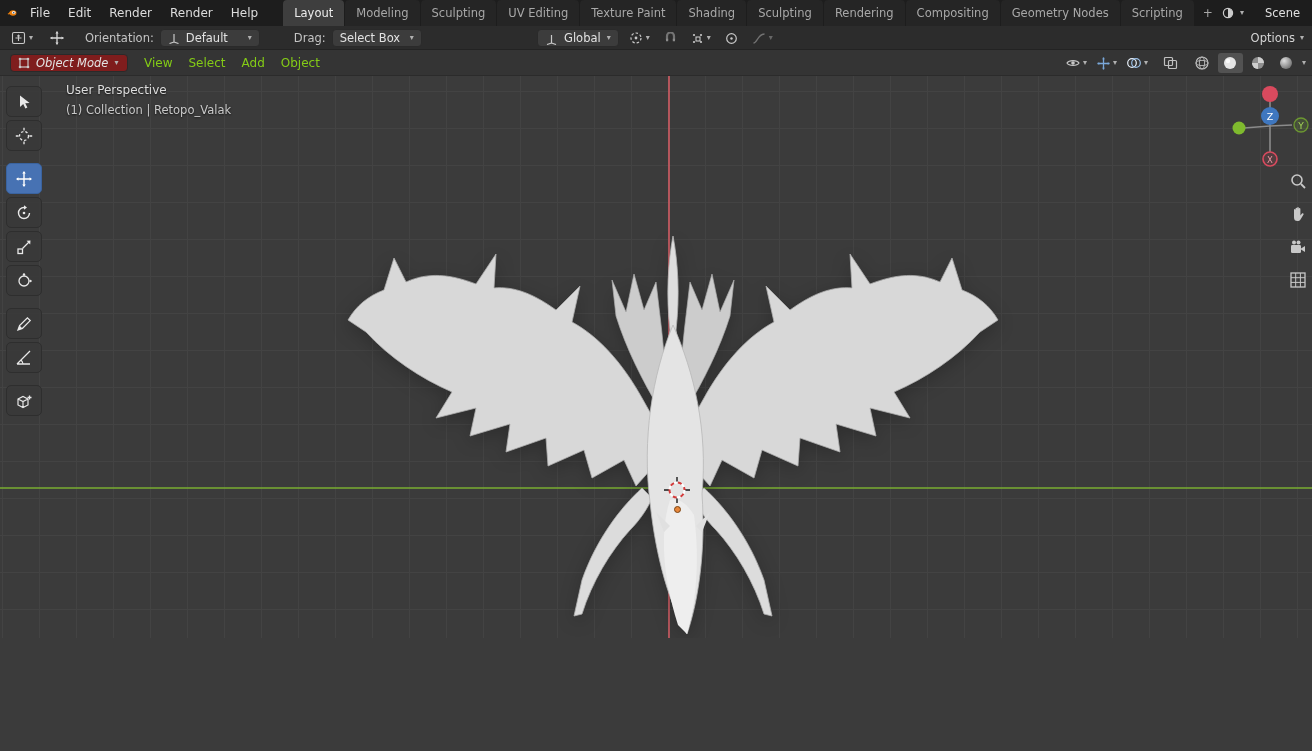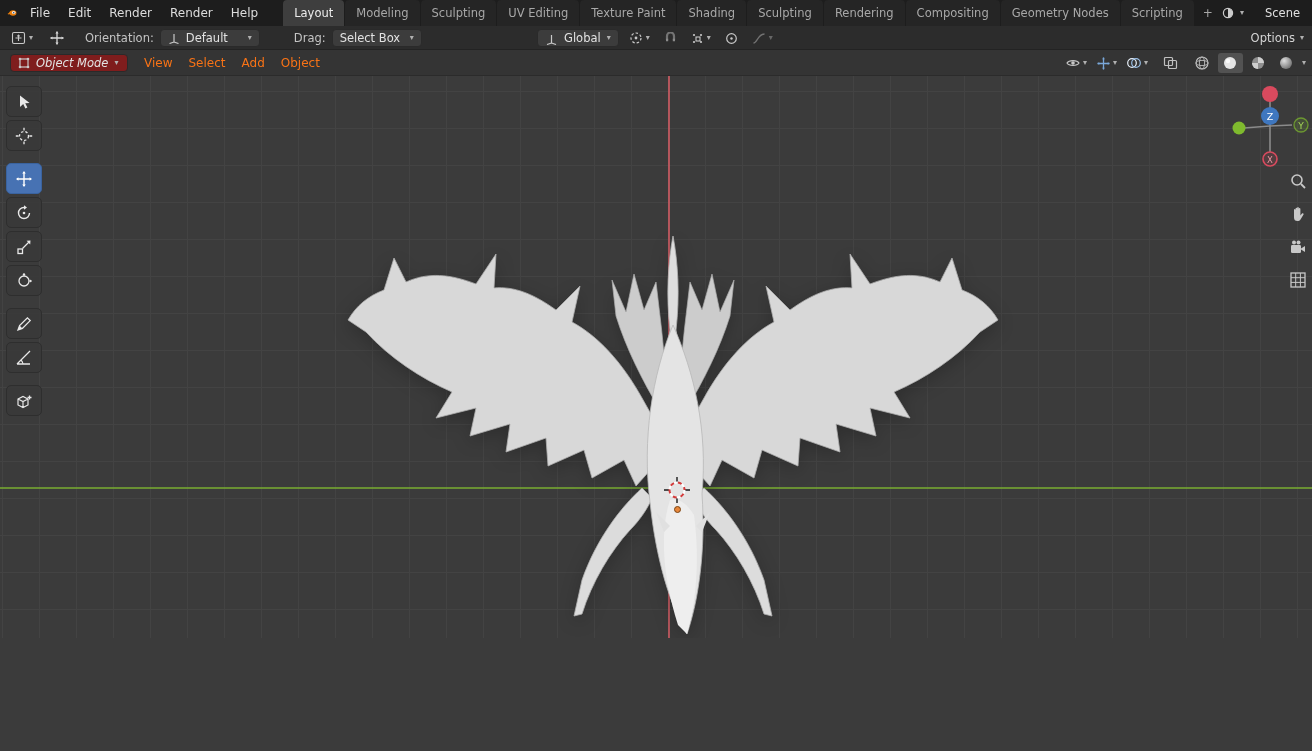--- a/index.html
+++ b/index.html
@@ -28,21 +28,21 @@
   .disabled { opacity:.45; }
 
   
   .viewport { position:absolute; top:50px; left:0; right:0; bottom:0; overflow:hidden;
     background-color:#3b3b3b;
     background-image:linear-gradient(#434343 1px, transparent 1px),
                      linear-gradient(90deg,#434343 1px, transparent 1px);
     background-size:37px 37px; background-position:2px 4px; }
 
   .vp-header { position:absolute; top:0; left:0; right:0; height:26px; background:#343434; display:flex; align-items:center; padding-left:10px; z-index:20; border-bottom:1px solid #2b2b2b; }
-  .vp-menu { padding:0 8px; line-height:26px; color:#f97316; font-size:12px; }
+  .vp-menu { padding:0 8px; line-height:26px; color:#84cc16; font-size:12px; }
   .vp-right { position:absolute; right:6px; top:0; height:26px; display:flex; align-items:center; gap:3px; }
   .hdr-btn { display:flex; align-items:center; gap:2px; height:20px; padding:0 3px; border-radius:3px; }
   .shade-btn { display:flex; align-items:center; justify-content:center; width:25px; height:20px; border-radius:3px; }
   .shade-btn.active { background:#525252; }
 
   .axis-red { position:absolute; left:668px; top:26px; bottom:0; width:2px; background:rgba(201,90,98,.85); z-index:2; }
   .axis-green { position:absolute; left:0; right:0; top:437px; height:2px; background:rgba(114,160,50,.85); z-index:2; }
 
   .model-svg { position:absolute; left:330px; top:180px; z-index:5; filter:drop-shadow(0 5px 9px rgba(0,0,0,.22)); }
 
@@ -304,20 +304,24 @@
       <path d="M334,302 L326,282 L340,296 Z M372,302 L380,282 L366,296 Z" fill="#e0e0e0"></path>
     </svg>
 
     <svg class="cursor3d" width="28" height="28" viewBox="0 0 28 28">
       <path d="M14,1 L14,6 M14,22 L14,27 M1,14 L6,14 M22,14 L27,14" stroke="#1a1a1a" stroke-width="1.4"></path>
       <circle cx="14" cy="14" r="7.5" fill="none" stroke="#ffffff" stroke-width="2" stroke-dasharray="4 4"></circle>
       <circle cx="14" cy="14" r="7.5" fill="none" stroke="#d43c3c" stroke-width="2" stroke-dasharray="4 4" stroke-dashoffset="4"></circle>
     </svg>
     <div class="origin-dot"></div>
 
+    <div class="overlay-text">
+      <div class="t1">User Perspective</div>
+      <div class="t2">(1) Collection | Retopo_Valak</div>
+    </div>
 
     <svg class="nav-gizmo" width="84" height="104" viewBox="0 0 84 104">
       <g stroke="#8b8b8b" stroke-width="1.6">
         <line x1="42" y1="48" x2="42" y2="20"></line>
         <line x1="42" y1="48" x2="42" y2="74"></line>
         <line x1="42" y1="48" x2="16" y2="50"></line>
         <line x1="42" y1="48" x2="64" y2="47"></line>
       </g>
       <circle cx="42" cy="16" r="8" fill="#d94a5e"></circle>
       <circle cx="42" cy="38" r="9" fill="#3f77bf"></circle>

